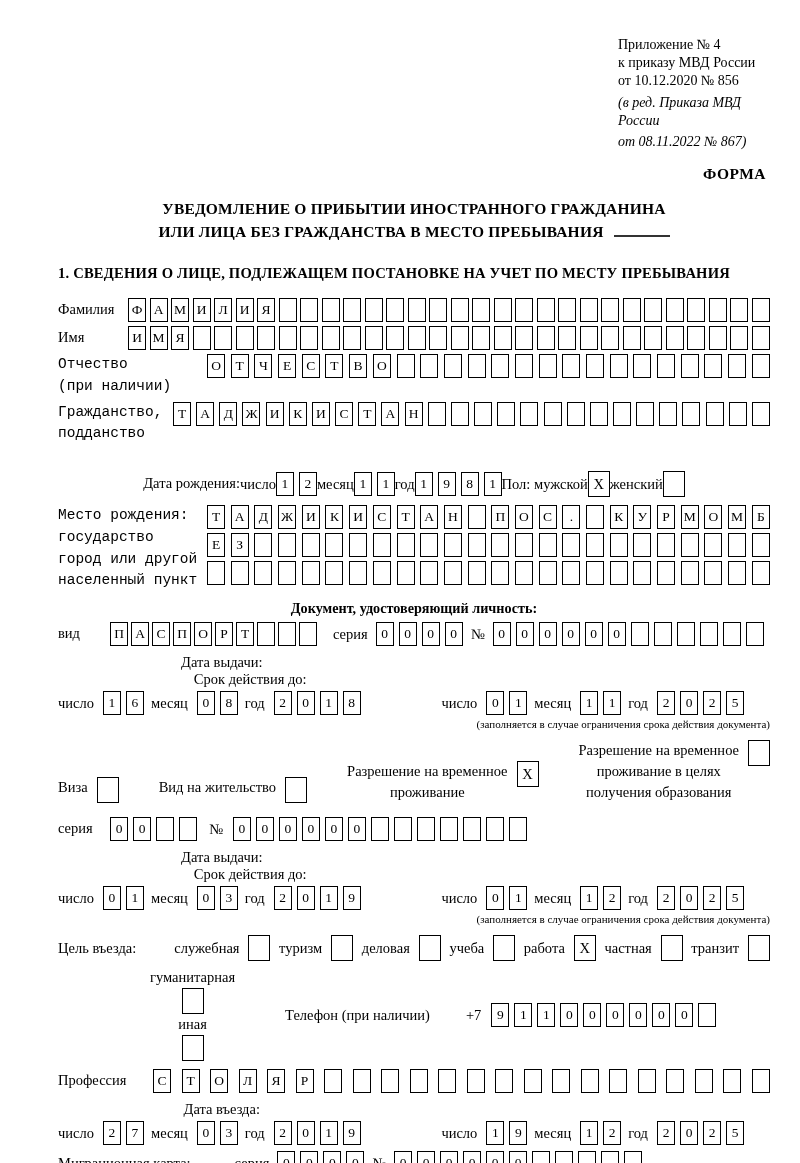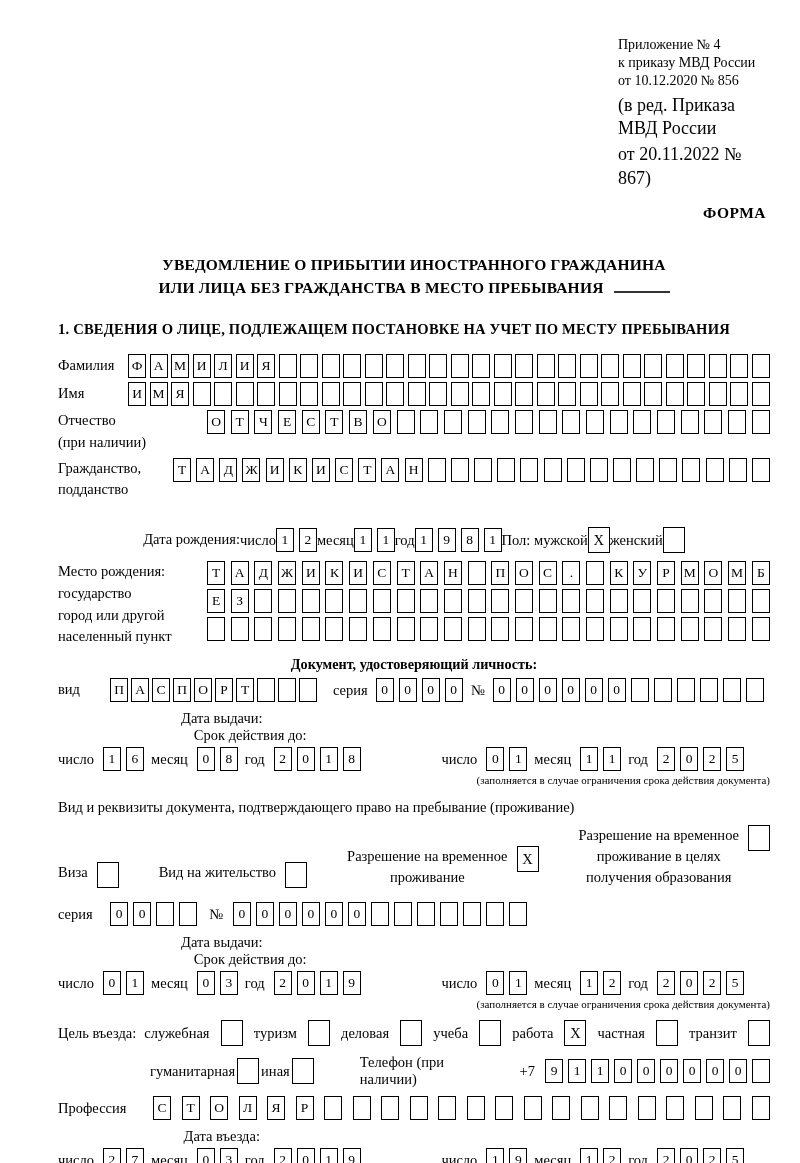--- a/index.html
+++ b/index.html
@@ -6,25 +6,25 @@
   html,body { background:#fff; }
   body {
     width:800px; min-height:1163px;
     font-family:"Liberation Serif","DejaVu Serif",serif;
     color:#000; font-size:14.5px;
   }
   .page { width:800px; min-height:1163px; padding:36px 30px 20px 58px; background:#fff; }
 
   
   .hdr { margin-left:560px; line-height:1.3; font-size:14px; }
-  .hdr .ed { font-size:18px; margin-top:3px; }
+  .hdr .ed { font-size:14px; margin-top:3px;font-style:italic; }
   .forma { text-align:right; font-weight:bold; font-size:15.5px; letter-spacing:.5px; margin-top:14px; padding-right:4px; }
 
   
-  .title { text-align:center; font-weight:bold; font-size:15.5px; line-height:1.45; margin-top:32px; letter-spacing:.2px; }
+  .title { text-align:center; font-weight:bold; font-size:15.5px; line-height:1.45; margin-top:15px; letter-spacing:.2px; }
   .title .uline { display:inline-block; width:56px; border-bottom:2.2px solid #333; height:12px; margin-left:10px; }
   .sec-h { font-weight:bold; font-size:14.6px; margin-top:22px; letter-spacing:.2px; }
 
   
   .cell {
     width:18px; height:24px; flex:0 0 auto;
     border:1.6px solid #000; background:#fff;
     display:inline-flex; align-items:center; justify-content:center;
     font-size:13.5px; font-family:"Liberation Serif",serif;
   }
@@ -34,58 +34,58 @@
   .cbx {
     width:22px; height:26px; flex:0 0 auto;
     border:1.6px solid #000; display:inline-flex;
     align-items:center; justify-content:center; font-size:14.5px;
   }
 
   .row { display:flex; align-items:flex-start; margin-top:4px; }
   .row.vcenter { align-items:center; }
   .lbl { flex:0 0 auto; line-height:1.35; }
   .w70 { width:70px; } .w95 { width:95px; } .w115 { width:115px; } .w149 { width:149px; }
-  .stack { line-height:1.5; }
+  .stack { line-height:1.5;font-family:Liberation Mono, monospace; }
 
   .doc-h { text-align:center; font-weight:bold; font-size:14.2px; margin-top:8px; }
 
   .dates-wrap { margin-top:8px; }
   .dates-heads { display:flex;flex-direction:column; }
   .dates-heads > div { text-align:center; }
   .dh-left { width:46%; } .dh-right { width:54%; }
   .dates-row { display:flex; align-items:center; margin-top:3px; }
   .dgroup { display:flex; align-items:center; gap:7px; }
   .dgroup .dlabel { margin-right:2px; }
   .dates-row .spacer-mid { flex:1; }
   .note { text-align:right; font-size:11px; margin-top:3px; }
 
   .intro { line-height:1.6; margin-top:10px; }
 
   .opts { display:flex; justify-content:space-between; align-items:flex-end; margin-top:6px; }
   .opt { display:flex; align-items:flex-start; gap:9px; }
   .opt .olabel { white-space:pre-line; text-align:center; line-height:1.45; }
 
-  .purpose { display:flex; align-items:center; justify-content:space-between; margin-top:10px; }
+  .purpose { display:flex; align-items:center; justify-content:space-between; margin-top:10px;gap:30px; }
   .purpose .p-lbl { margin-right:2px; }
   .purpose2 { display:flex; align-items:center; margin-top:8px; margin-left:92px; gap:10px; }
 
   .mig { display:flex; align-items:center; margin-top:6px; gap:8px; }
 
   .pre { white-space:pre-line; }
 </style>
 </head>
 <body>
 <div class="page">
 
   <div class="hdr">
     <div>Приложение № 4</div>
     <div>к приказу МВД России</div>
     <div>от 10.12.2020 № 856</div>
     <div class="ed">(в ред. Приказа МВД России</div>
-    <div class="ed">от 20.11.2022 № 867)</div>
+    <div class="ed">от 08.11.2022 № 867)</div>
   </div>
   <div class="forma">ФОРМА</div>
 
   <div class="title">
     <div>УВЕДОМЛЕНИЕ О ПРИБЫТИИ ИНОСТРАННОГО ГРАЖДАНИНА</div>
     <div><span>ИЛИ ЛИЦА БЕЗ ГРАЖДАНСТВА В МЕСТО ПРЕБЫВАНИЯ</span><span class="uline"></span></div>
   </div>
 
   <div class="sec-h">1. СВЕДЕНИЯ О ЛИЦЕ, ПОДЛЕЖАЩЕМ ПОСТАНОВКЕ НА УЧЕТ ПО МЕСТУ ПРЕБЫВАНИЯ</div>
 
@@ -424,21 +424,20 @@
             <span class="cell">0</span>
             <span class="cell">2</span>
             <span class="cell">5</span>
           </span>
       </div>
     </div>
     <div class="note">(заполняется в случае ограничения срока действия документа)</div>
   </div>
 
   <div class="intro">
-    <div>Вид и реквизиты документа, подтверждающего право на пребывание (проживание)</div>
   </div>
 
   <div class="opts">
     <div class="opt">
       <span class="olabel">Виза</span>
       <span class="cbx"></span>
     </div>
     <div class="opt">
       <span class="olabel">Вид на жительство</span>
       <span class="cbx"></span>
@@ -544,21 +543,21 @@
         <span class="cbx"></span>
         <span>работа</span>
         <span class="cbx">X</span>
         <span>частная</span>
         <span class="cbx"></span>
         <span>транзит</span>
         <span class="cbx"></span>
       </span>
   </div>
   <div class="purpose2">
-    <span style="display:flex; align-items:center; gap:2px;">
+    <span style="display:flex; align-items:center; gap:2px;flex-direction:column;">
         <span>гуманитарная</span>
         <span class="cbx"></span>
         <span>иная</span>
         <span class="cbx"></span>
       </span>
     <span style="width:30px;"></span>
     <span>Телефон (при наличии)</span>
     <span style="width:16px;"></span>
     <span>+7</span>
     <span class="cells-gap">

